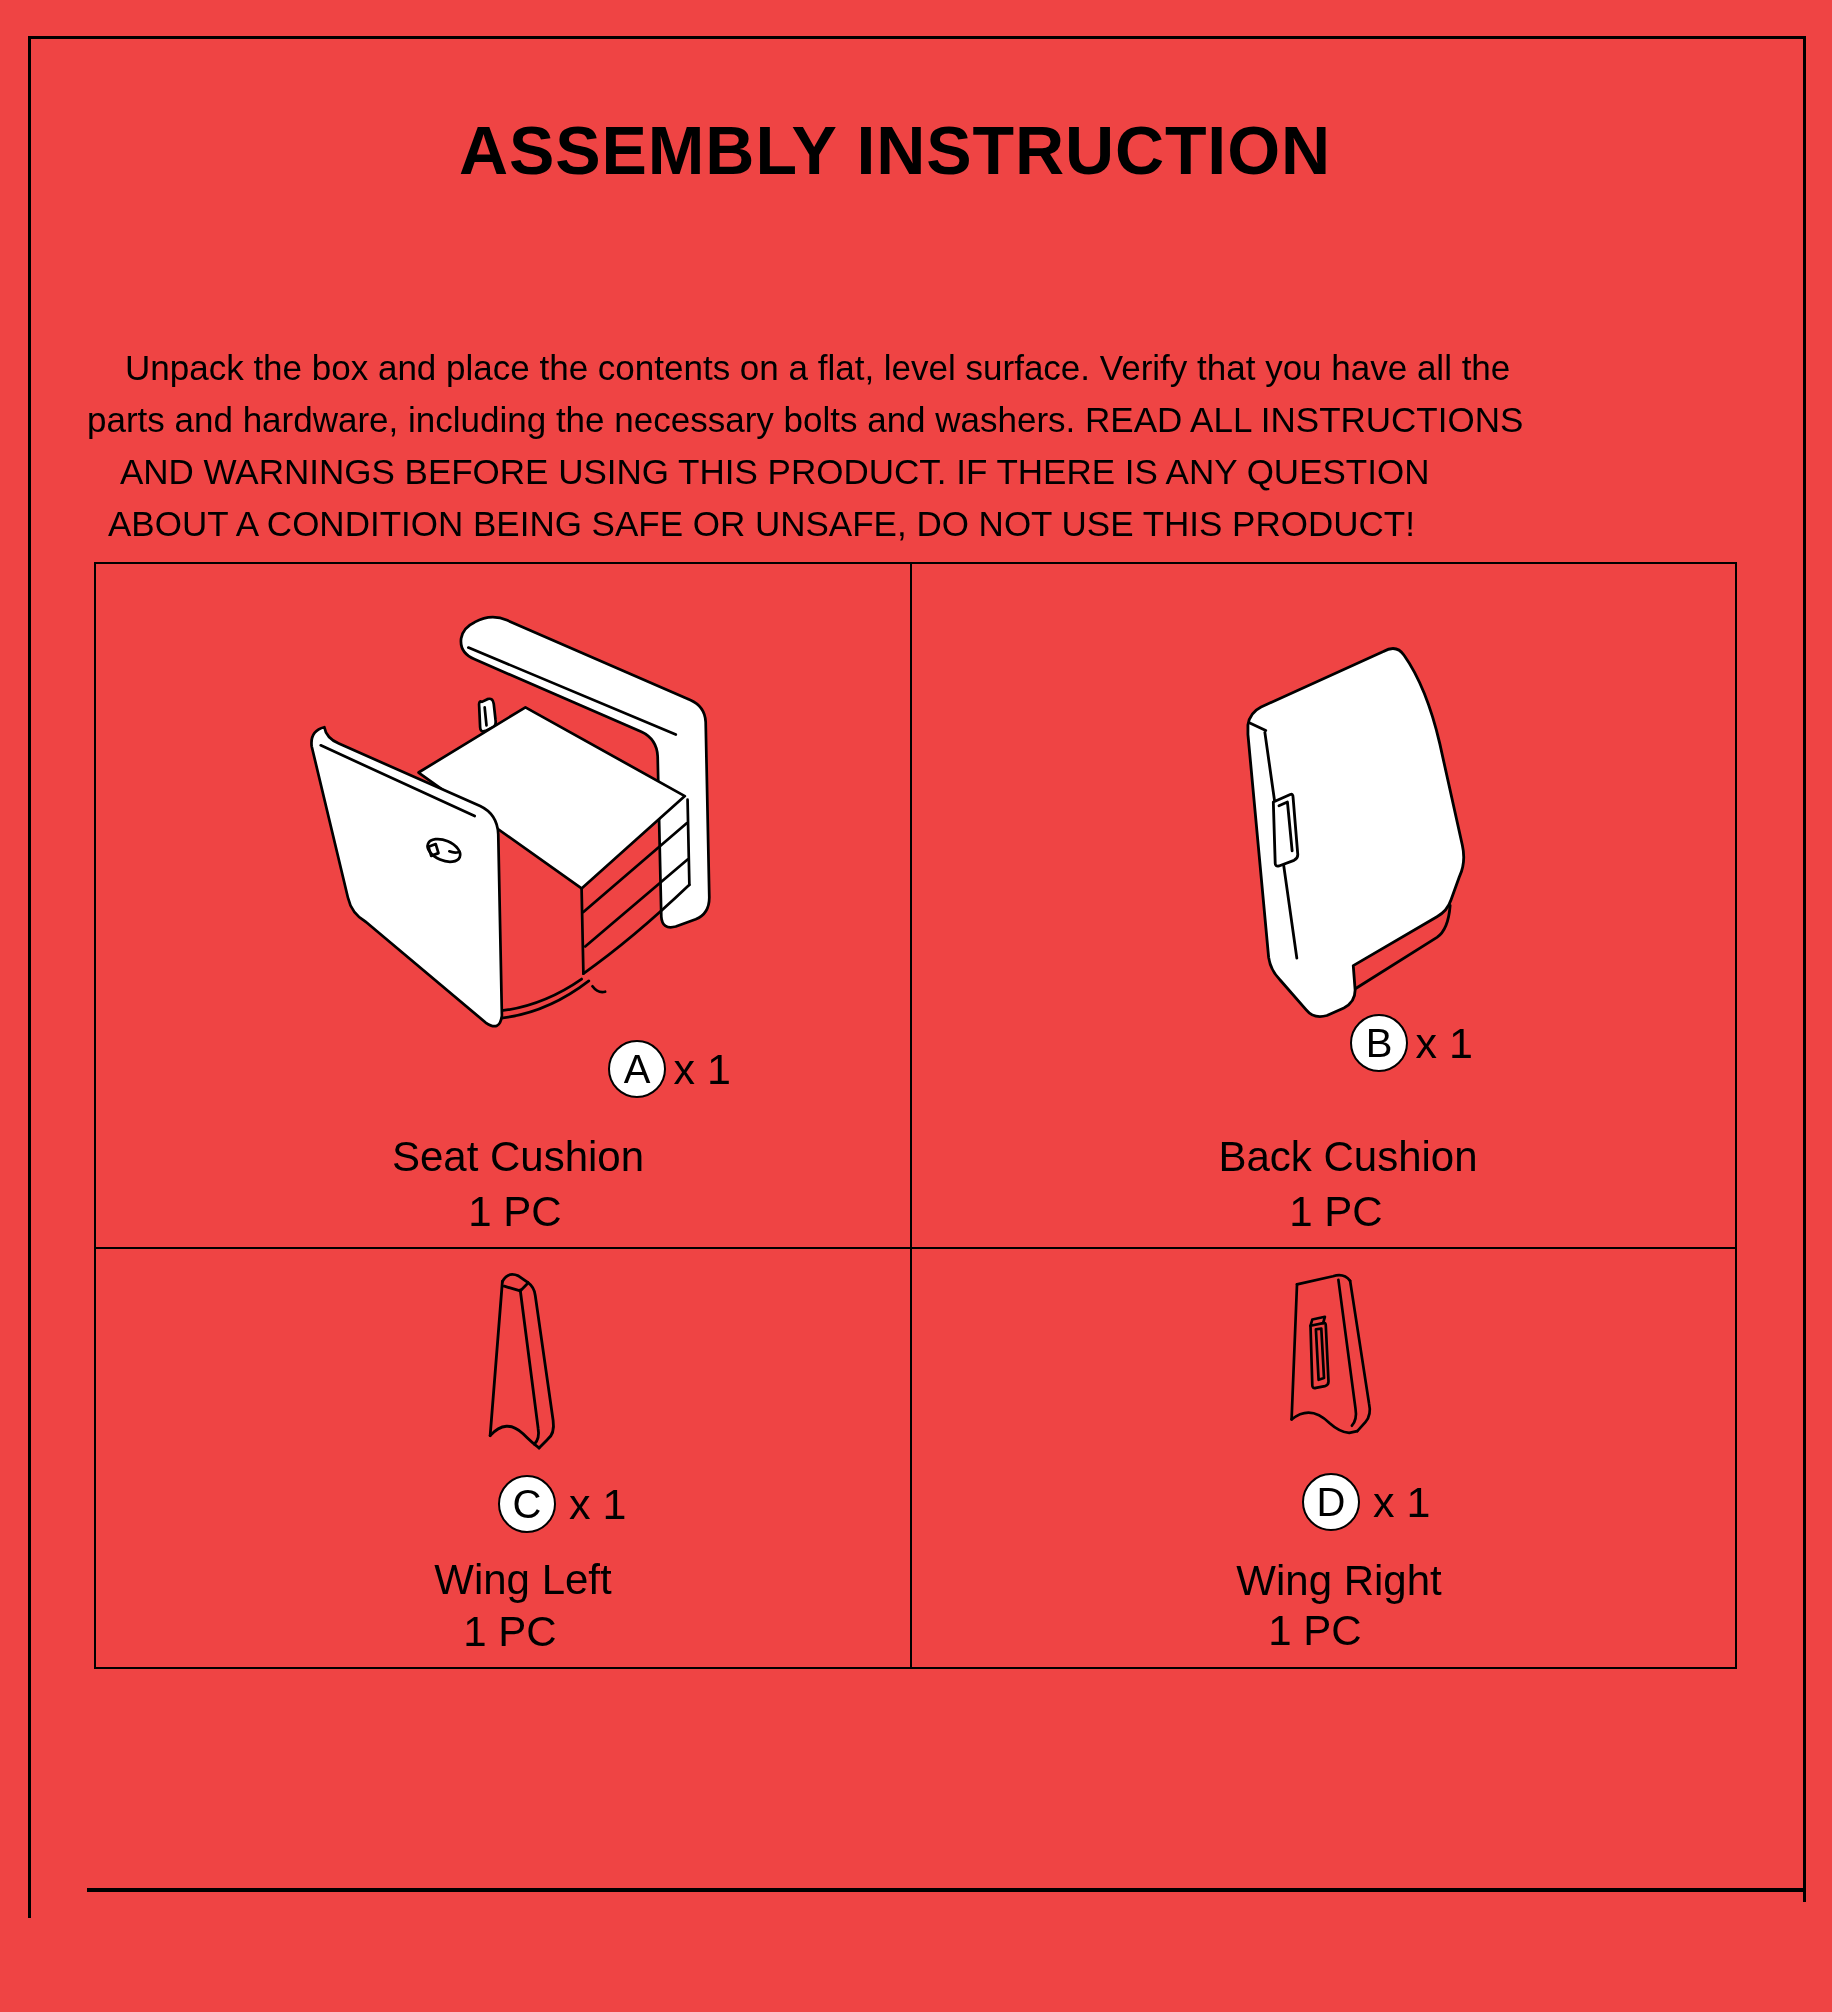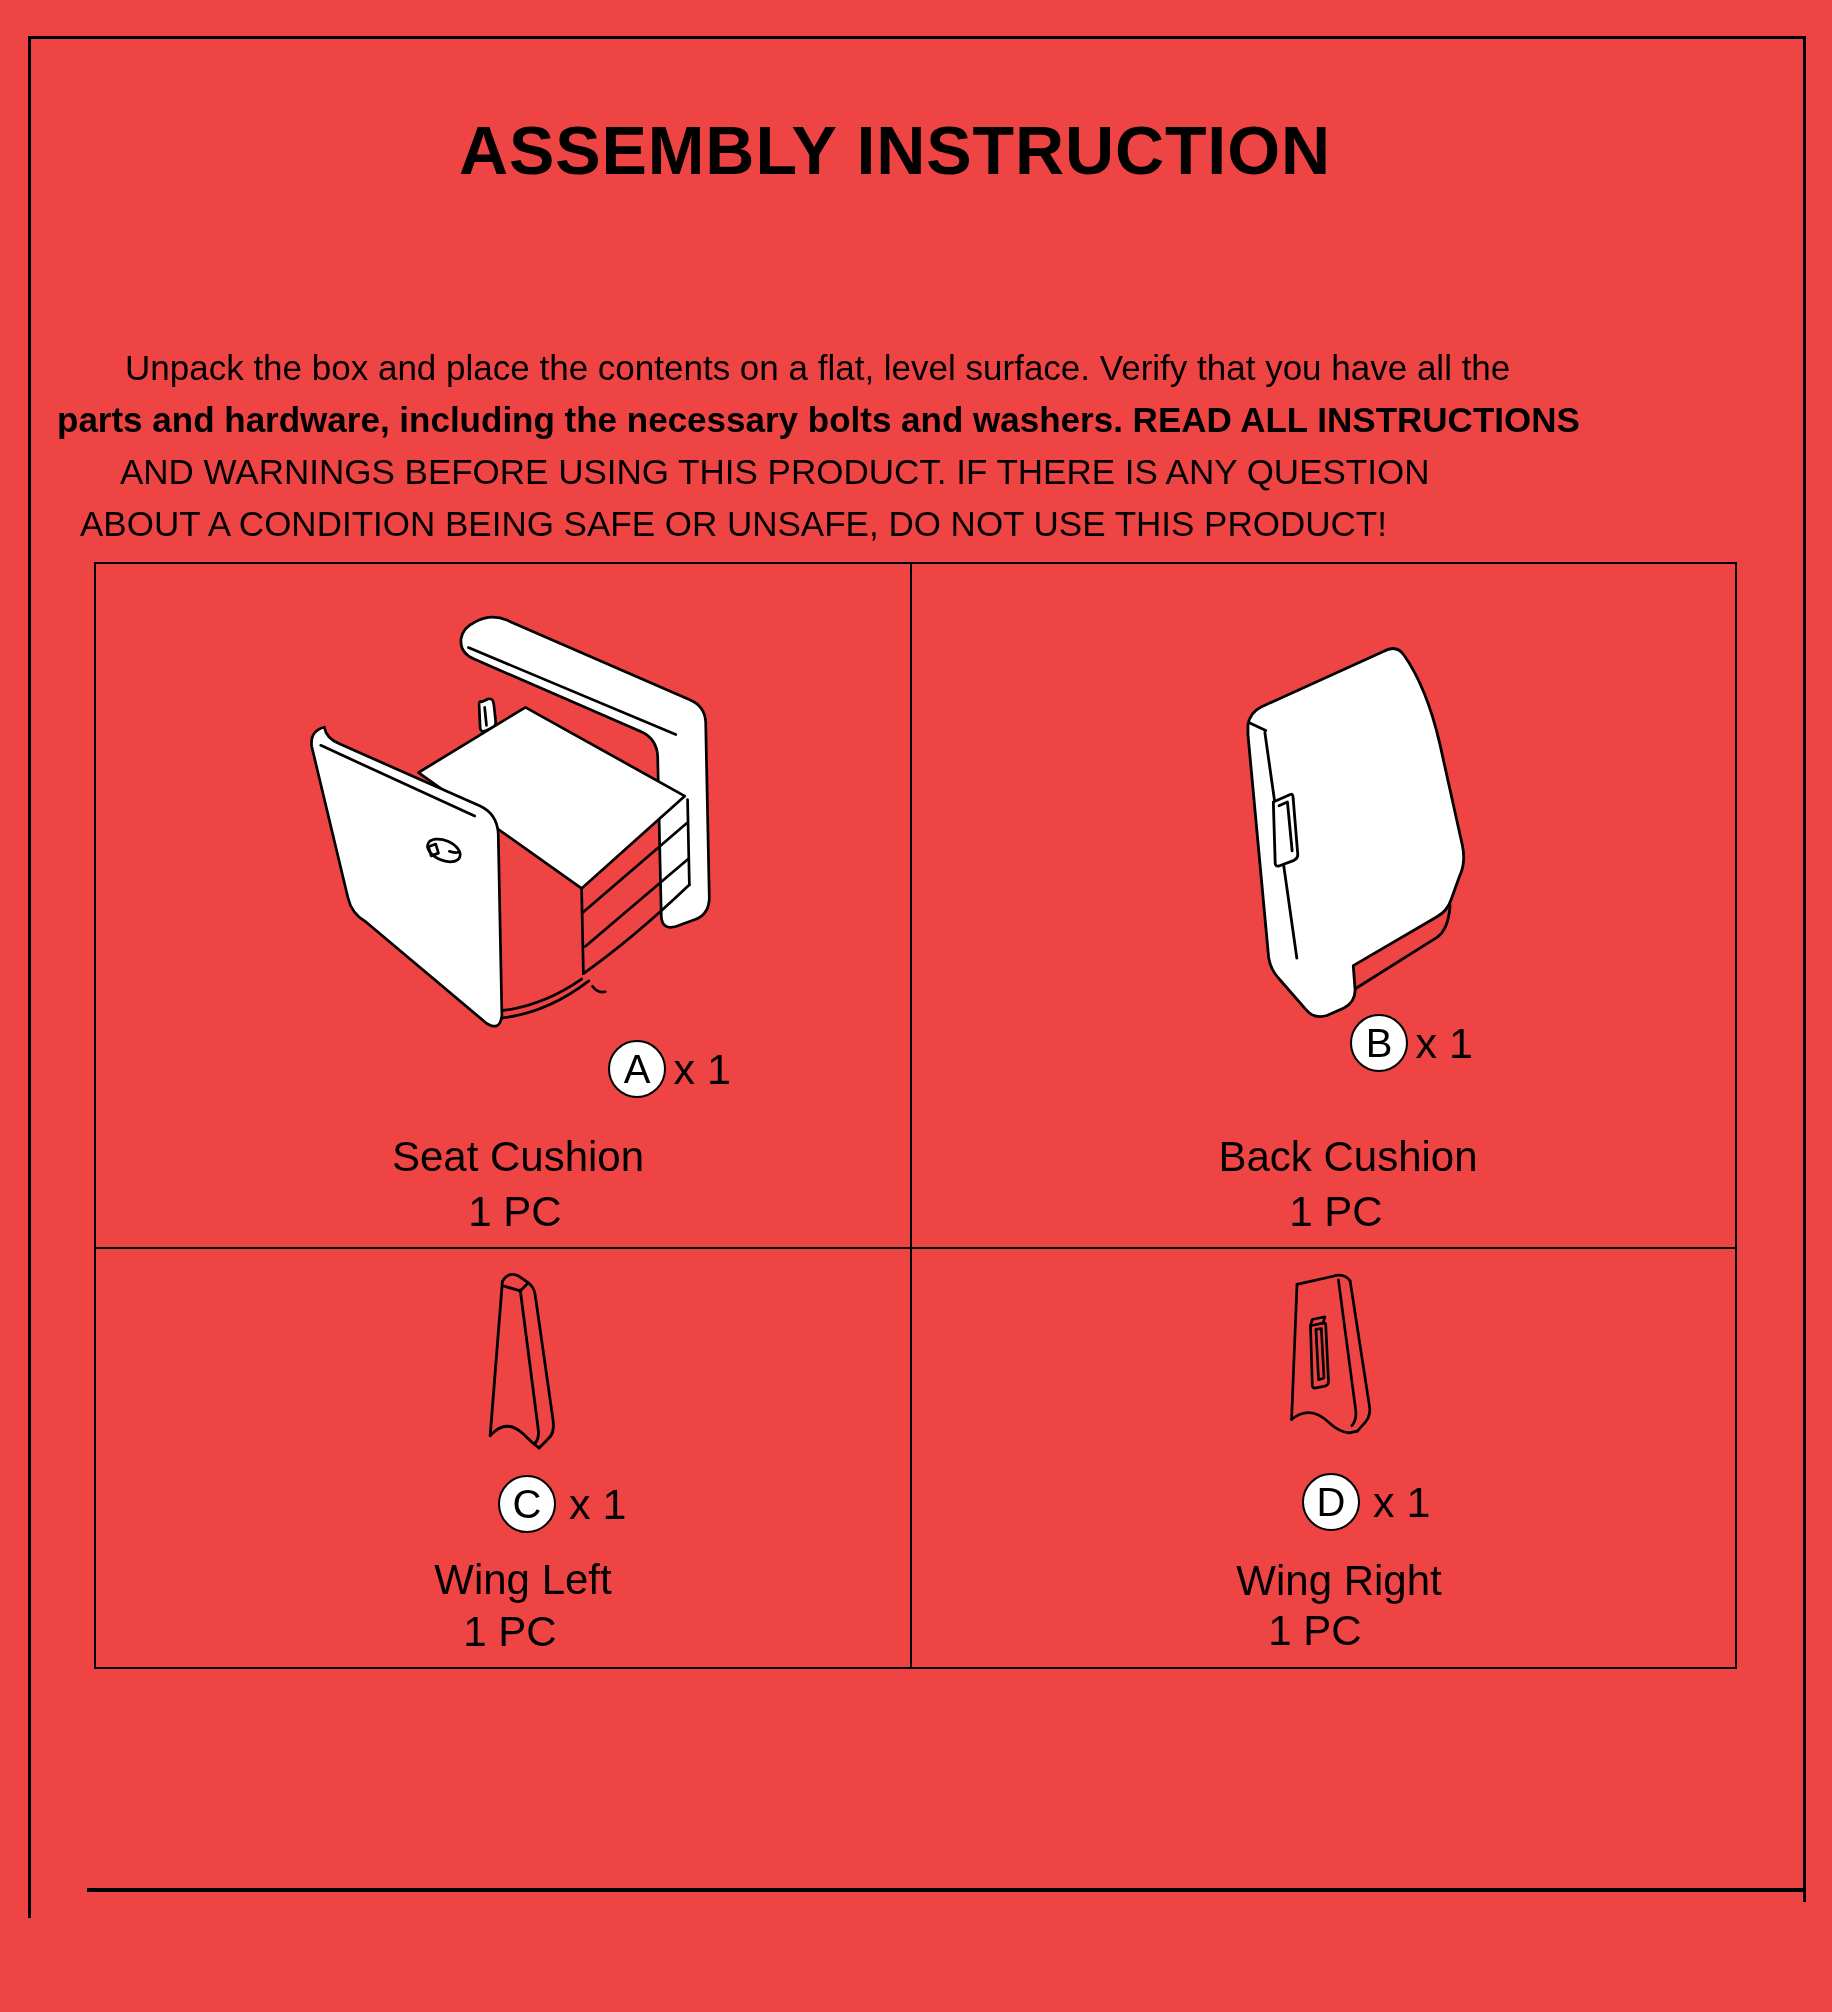--- a/index.html
+++ b/index.html
@@ -4,23 +4,23 @@
 <style>
   html,body{margin:0;padding:0;background:#ffffff;}
   body{width:1832px;height:2012px;position:relative;font-family:"Liberation Sans",sans-serif;color:#000;}
   .sheet{position:absolute;inset:0;background:#ef4444;overflow:hidden;}
   .line{position:absolute;background:#000;}
   .page-title{position:absolute;top:111px;left:895px;transform:translateX(-50%);
     font-size:68px;font-weight:bold;letter-spacing:0.9px;white-space:nowrap;}
   .intro{position:absolute;top:342px;left:0;width:1832px;font-size:35px;line-height:52px;}
   .intro .ln{position:relative;white-space:nowrap;}
   .intro .ln0{margin-left:125px;}
-  .intro .ln1{margin-left:57px;font-weight:bold;}
+  .intro .ln1{margin-left:87px;}
   .intro .ln2{margin-left:120px;}
-  .intro .ln3{margin-left:80px;}
+  .intro .ln3{margin-left:108px;}
   .parts-table{position:absolute;left:94px;top:562px;width:1643px;height:1107px;
     border:2.8px solid #000;box-sizing:border-box;display:grid;
     grid-template-columns:816px 1fr;grid-template-rows:685px 1fr;}
   .cell{position:relative;box-sizing:border-box;}
   .cell.br{border-right:2.8px solid #000;}
   .cell.bb{border-bottom:2.8px solid #000;}
   .drawing{position:absolute;}
   .drawing path,.drawing ellipse{stroke:#000;fill:none;stroke-width:3;stroke-linecap:round;stroke-linejoin:round;}
   .drawing .solid{fill:#fff;}
   .badge-row{position:absolute;display:flex;align-items:center;gap:7.5px;}

